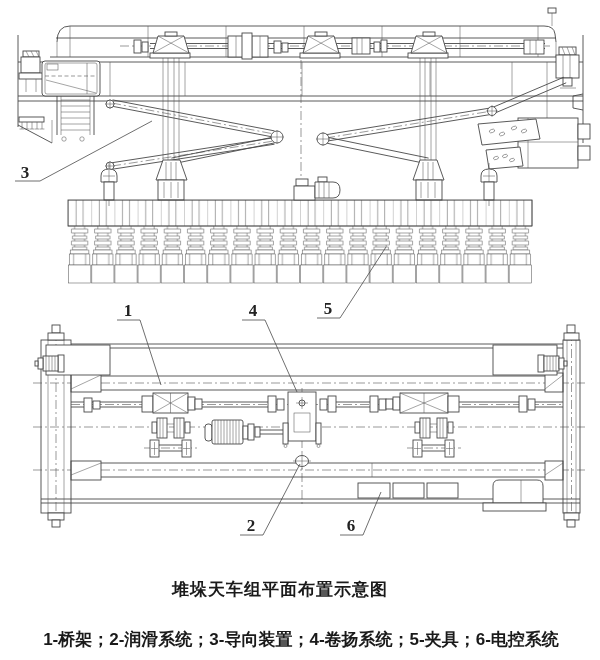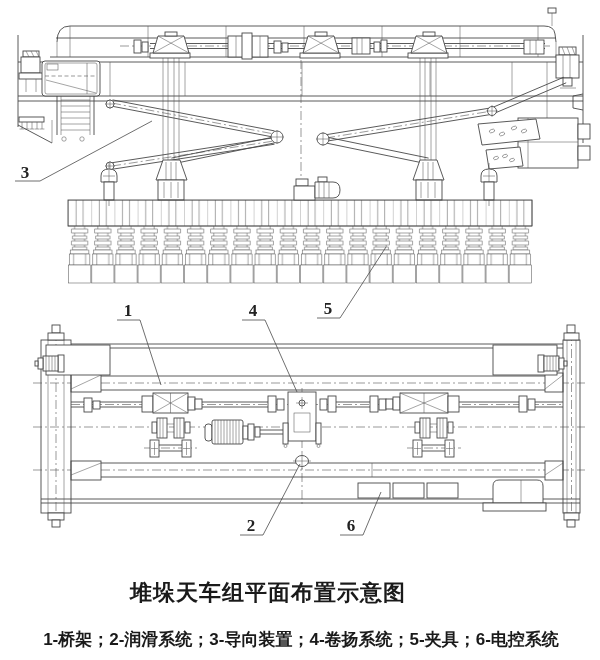--- a/index.html
+++ b/index.html
@@ -7,22 +7,22 @@
          font-family:"Liberation Sans",sans-serif;}
   svg{position:absolute;left:0;top:0;}
   .ln{fill:none;stroke:#474747;stroke-width:0.9;}
   .tn{fill:none;stroke:#5a5a5a;stroke-width:0.55;}
   .fw{fill:#ffffff;stroke:#474747;stroke-width:0.9;}
   .fwt{fill:#ffffff;stroke:#5a5a5a;stroke-width:0.55;}
   .ctr{fill:none;stroke:#565656;stroke-width:0.6;stroke-dasharray:9 3 2 3;}
   .dsh{fill:none;stroke:#565656;stroke-width:0.6;stroke-dasharray:4 2.5;}
   .ldr{fill:none;stroke:#4a4a4a;stroke-width:0.8;}
   .num{font-family:"Liberation Serif",serif;font-size:17px;font-weight:bold;fill:#222;}
-  #title-row{position:absolute;left:0;top:578px;width:536px;text-align:center;
-     font-size:22px;font-weight:bold;letter-spacing:1px;color:#1a1a1a;}
+  #title-row{position:absolute;left:12px;top:578px;width:536px;text-align:center;
+     font-size:17px;font-weight:bold;letter-spacing:1px;color:#1a1a1a;}
   #legend-row{position:absolute;left:1px;top:628px;width:600px;text-align:center;
      font-size:17px;font-weight:600;letter-spacing:0px;color:#1a1a1a;white-space:nowrap;}
 </style>
 </head>
 <body>
 
 <div id="stage">
 <svg width="600" height="660" viewBox="0 0 600 660">
 <defs>
   <pattern id="clampPat" x="68" y="200" width="23.2" height="84" patternUnits="userSpaceOnUse">

